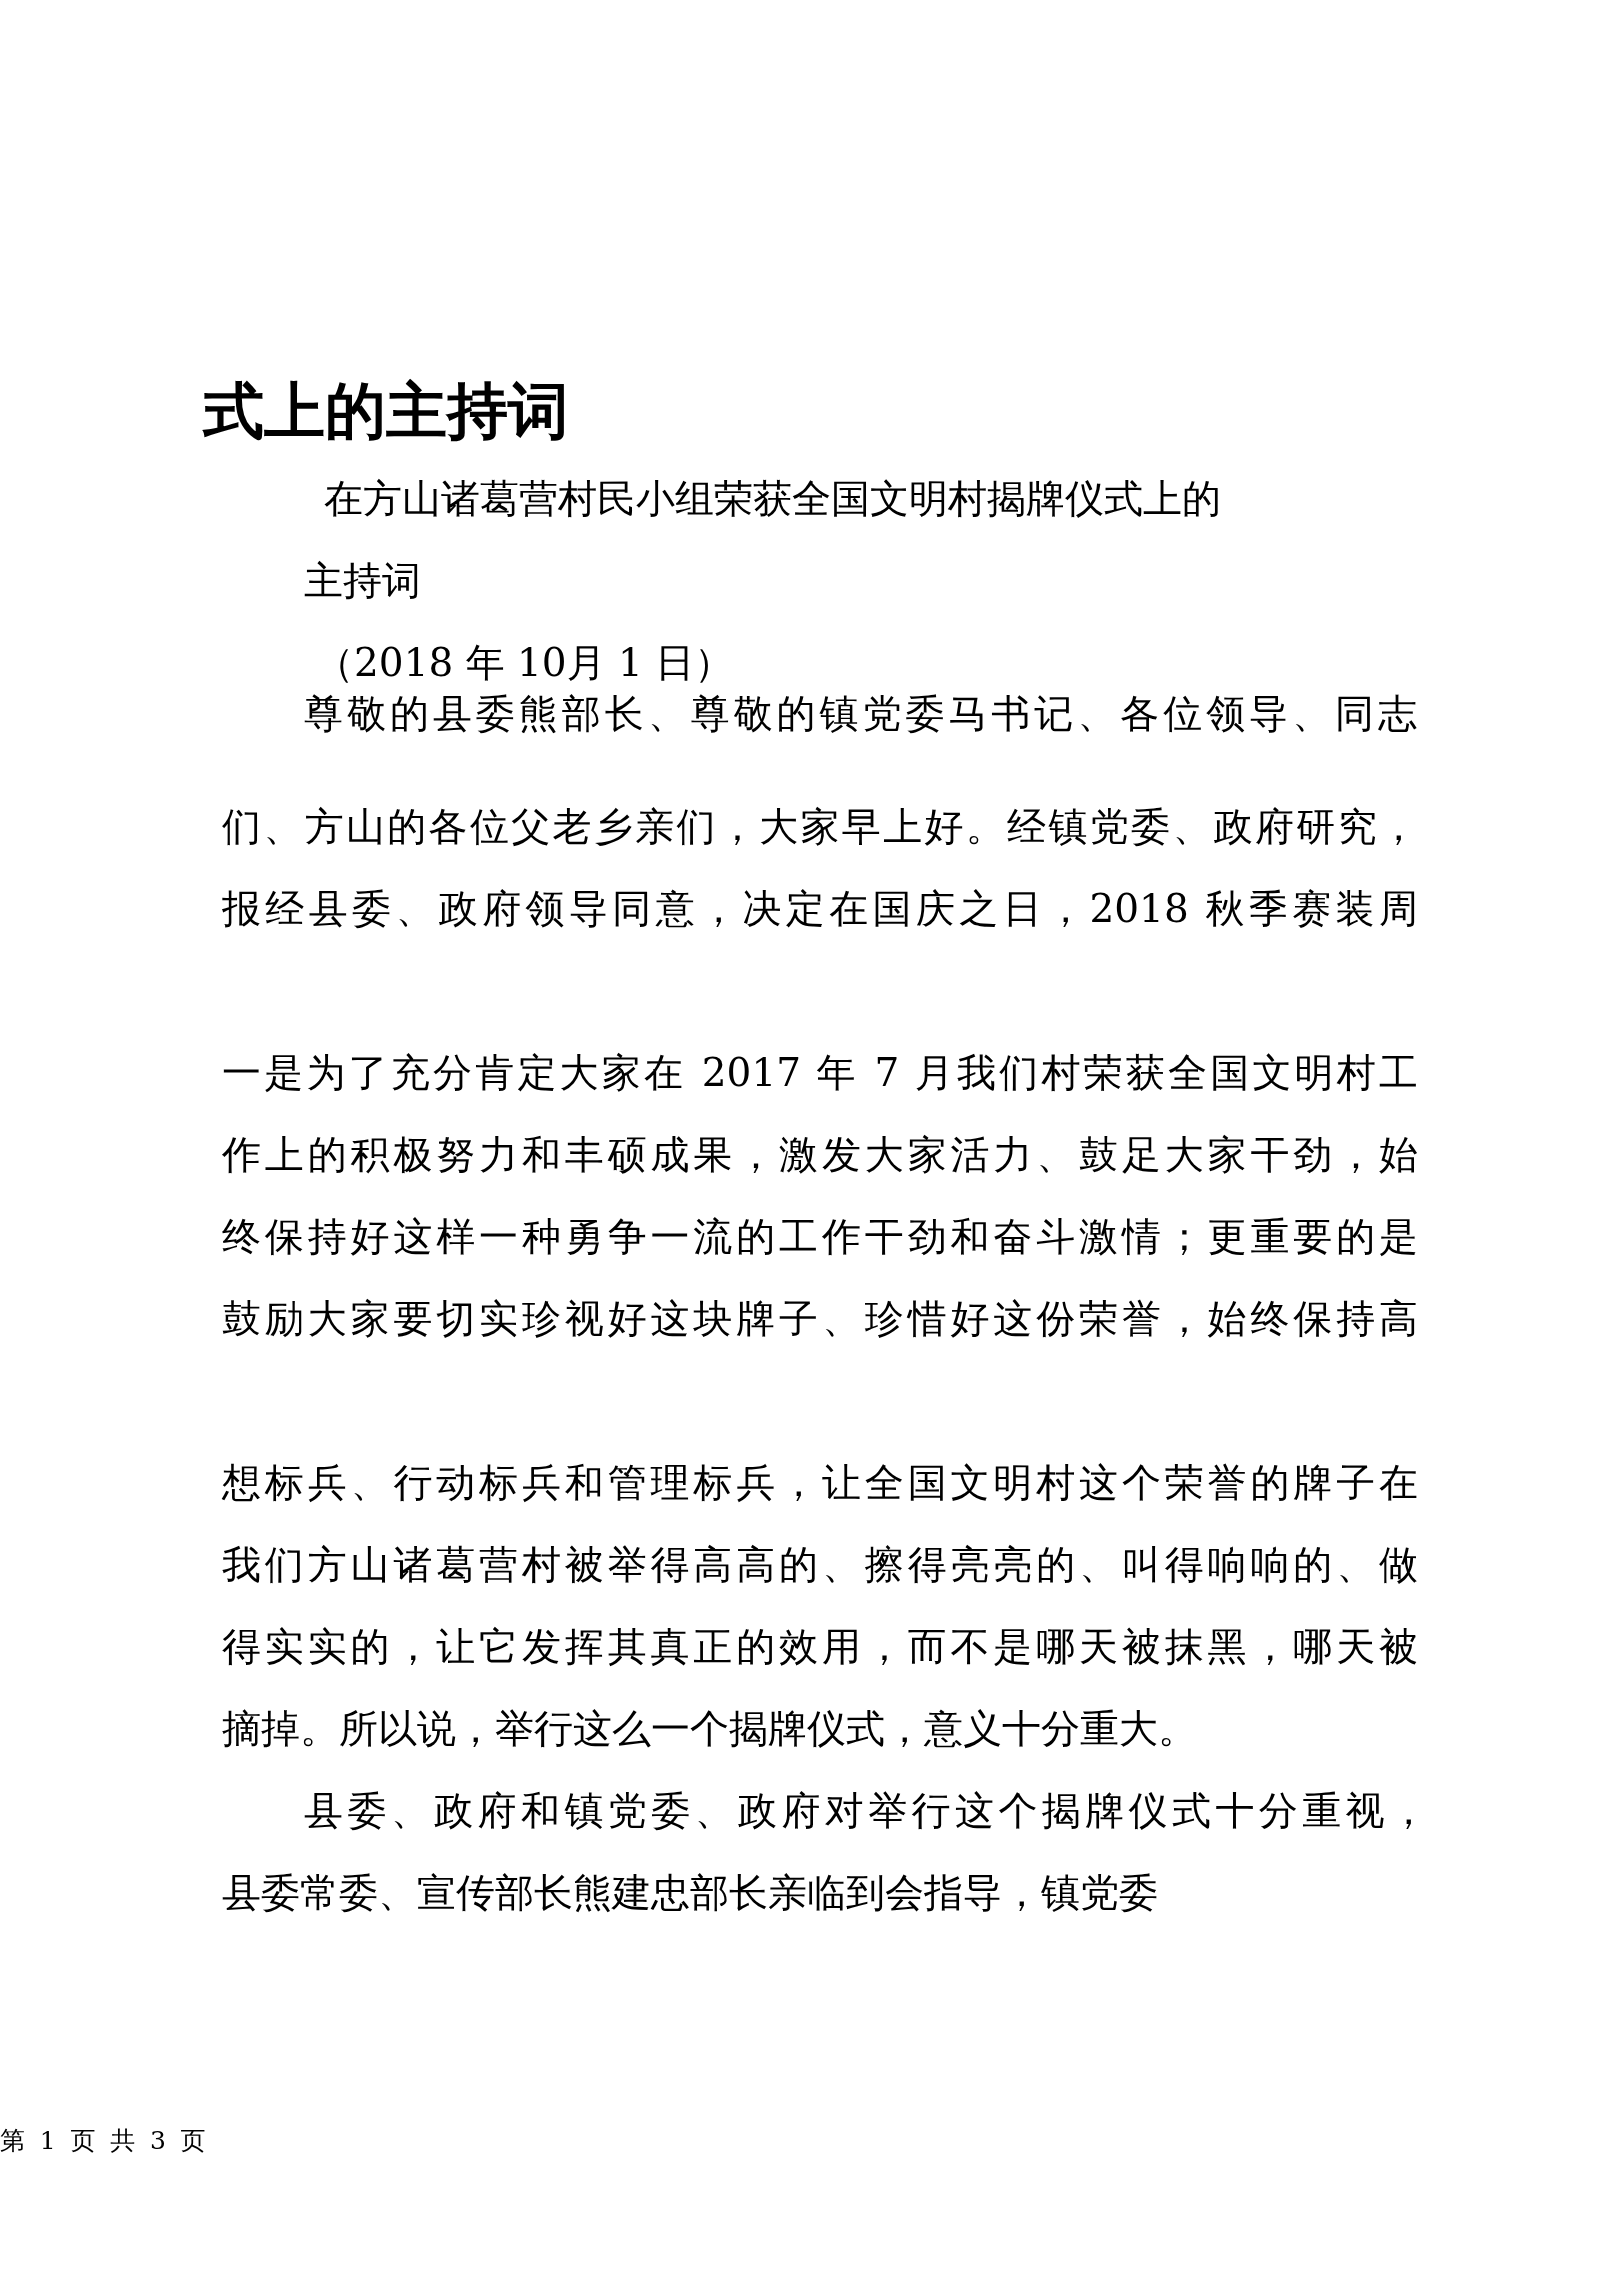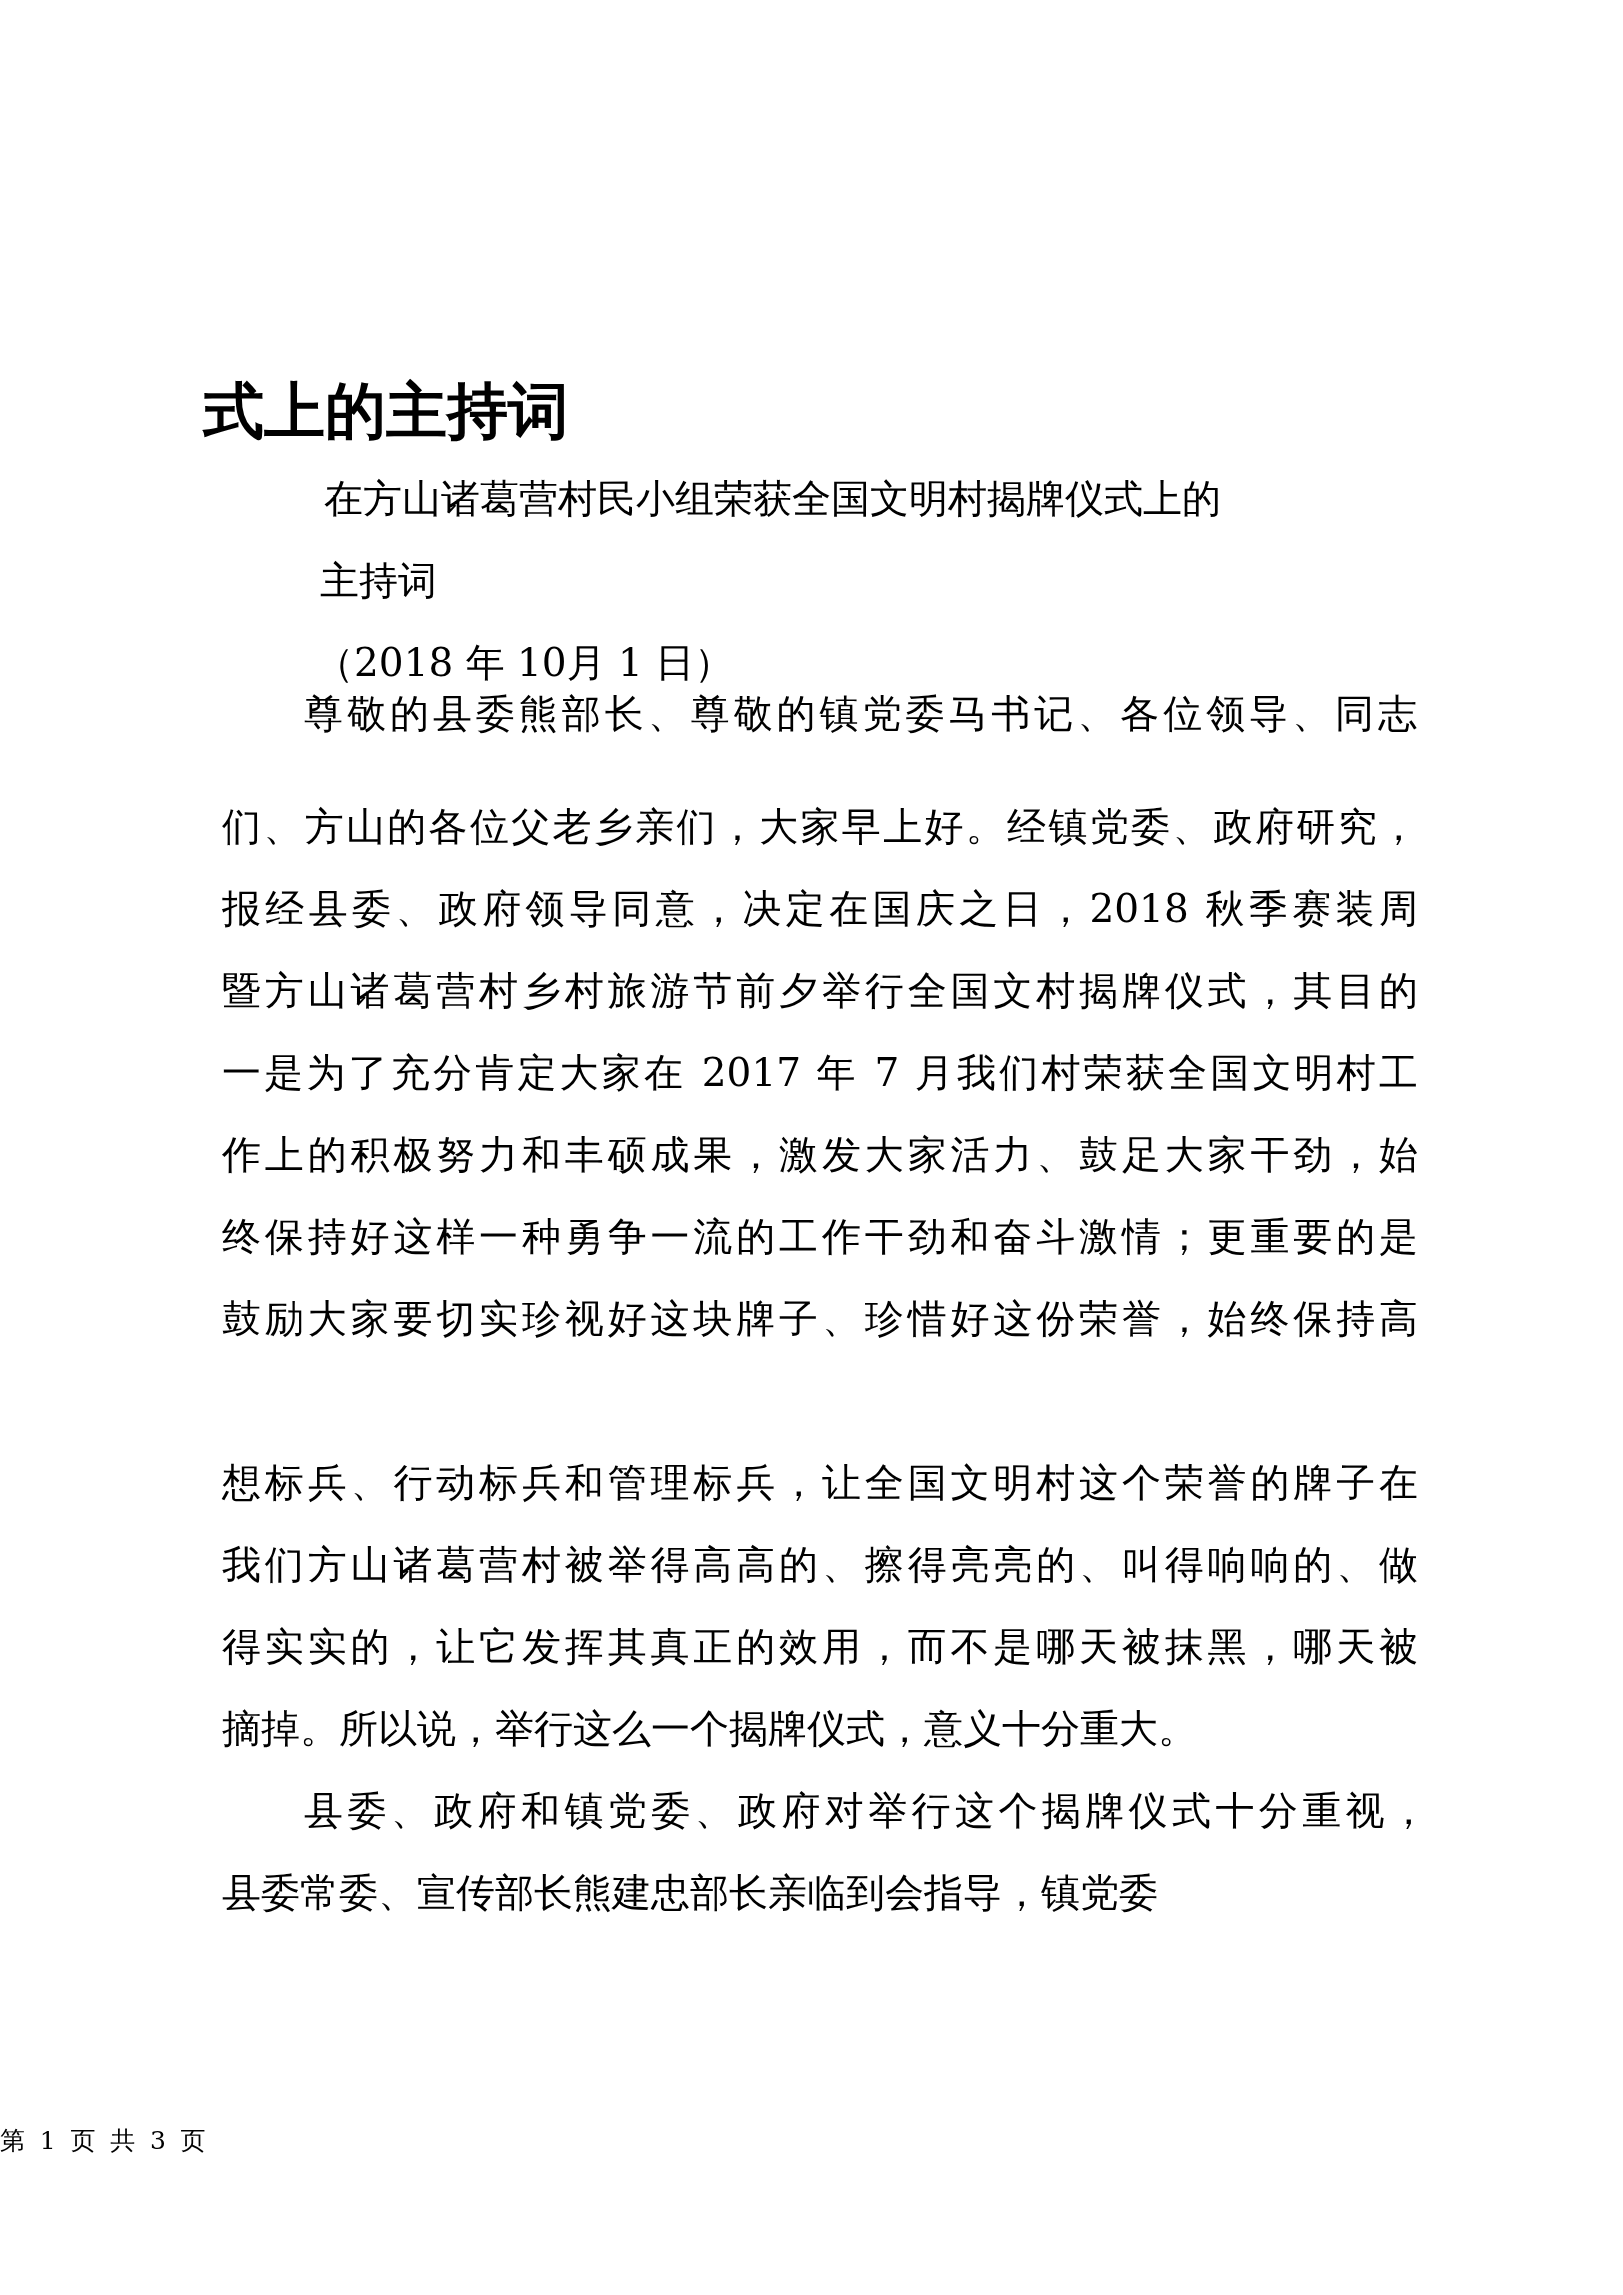--- a/index.html
+++ b/index.html
@@ -66,27 +66,26 @@
   }
 </style>
 </head>
 <body>
 
 <div class="page">
 
   <div class="title-line" style="top:370px;">式上的主持词</div>
 
   <div class="line indent" style="top:458px; width:998px; left:324px;">在方山诸葛营村民小组荣获全国文明村揭牌仪式上的</div>
-  <div class="line indent" style="top:540px;margin-left:16px;">主持词</div>
+  <div class="line indent" style="top:540px;">主持词</div>
   <div class="line indent indent-date" style="top:622px;">（2018 年 10月 1 日）</div>
 
   <div class="line justify indent" style="top:673px;">尊敬的县委熊部长、尊敬的镇党委马书记、各位领导、同志</div>
   <div class="line justify" style="top:786px;">们、方山的各位父老乡亲们，大家早上好。经镇党委、政府研究，</div>
   <div class="line justify" style="top:868px;">报经县委、政府领导同意，决定在国庆之日，2018 秋季赛装周</div>
-  <div class="line justify" style="top:950px;">暨方山诸葛营村乡村旅游节前夕举行全国文村揭牌仪式，其目的</div>
   <div class="line justify" style="top:1032px;">一是为了充分肯定大家在 2017 年 7 月我们村荣获全国文明村工</div>
   <div class="line justify" style="top:1114px;">作上的积极努力和丰硕成果，激发大家活力、鼓足大家干劲，始</div>
   <div class="line justify" style="top:1196px;">终保持好这样一种勇争一流的工作干劲和奋斗激情；更重要的是</div>
   <div class="line justify" style="top:1278px;">鼓励大家要切实珍视好这块牌子、珍惜好这份荣誉，始终保持高</div>
   <div class="line justify" style="top:1442px;">想标兵、行动标兵和管理标兵，让全国文明村这个荣誉的牌子在</div>
   <div class="line justify" style="top:1524px;">我们方山诸葛营村被举得高高的、擦得亮亮的、叫得响响的、做</div>
   <div class="line justify" style="top:1606px;">得实实的，让它发挥其真正的效用，而不是哪天被抹黑，哪天被</div>
   <div class="line" style="top:1688px;">摘掉。所以说，举行这么一个揭牌仪式，意义十分重大。</div>
   <div class="line justify indent" style="top:1770px; width:1124px;">县委、政府和镇党委、政府对举行这个揭牌仪式十分重视，</div>
   <div class="line" style="top:1852px;">县委常委、宣传部长熊建忠部长亲临到会指导，镇党委</div>

